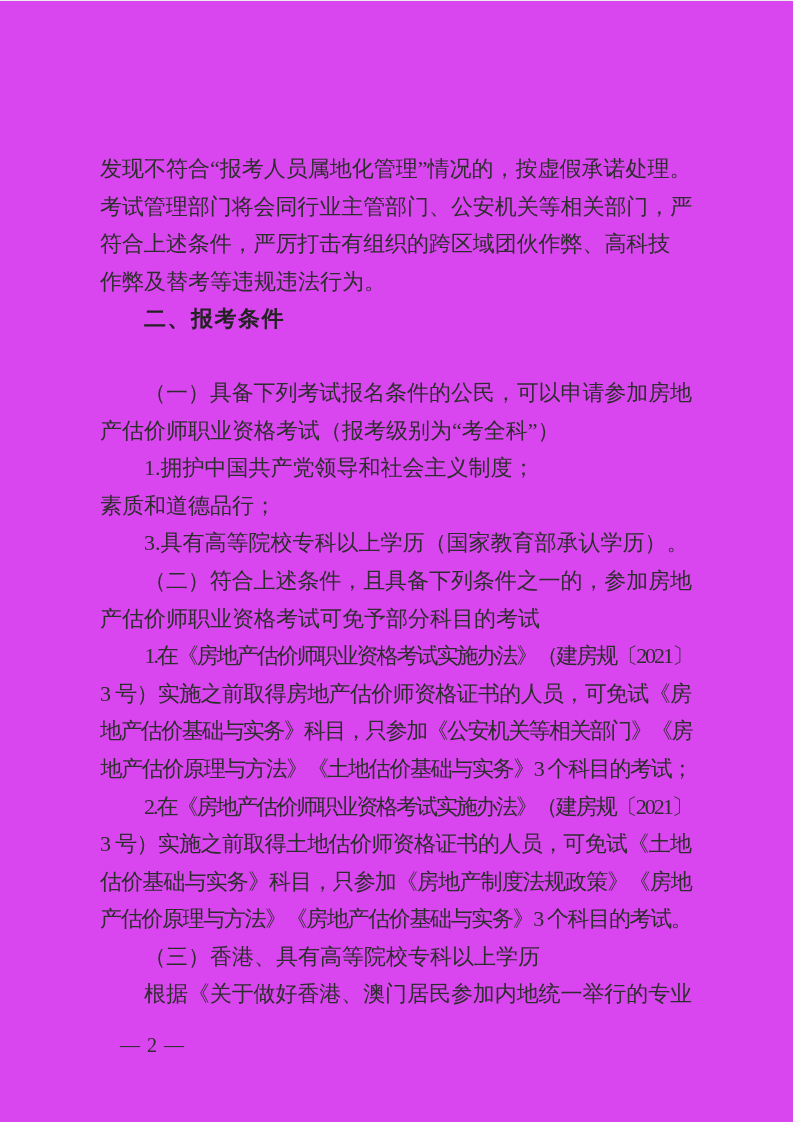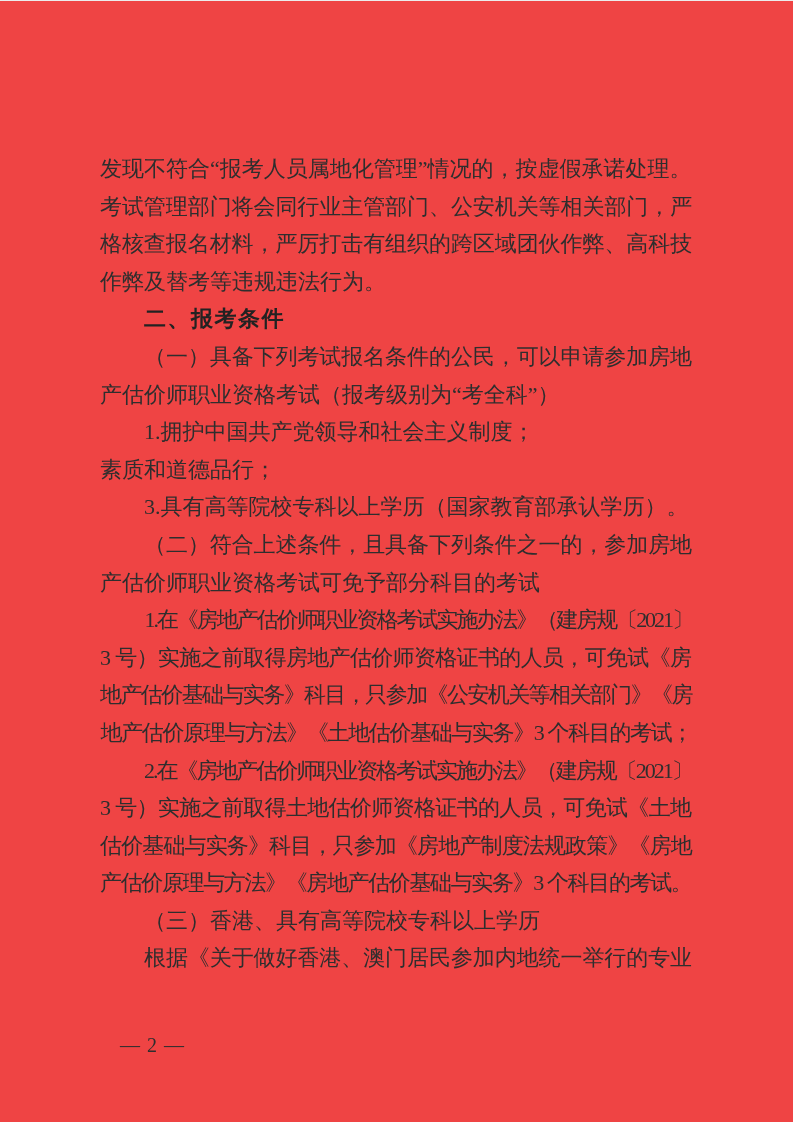--- a/index.html
+++ b/index.html
@@ -7,21 +7,21 @@
     width: 793px;
     height: 1122px;
     position: relative;
     background: #ffffff;
     overflow: hidden;
     font-family: "Liberation Serif", "DejaVu Serif", serif;
   }
   .page {
     position: absolute;
     inset: 0;
-    background: #ef4444;
+    background: #d946ef;
     border-top: 1px solid #ececec;
   }
   .content {
     position: absolute;
     left: 100px;
     top: 149px;
     width: 592px;
   }
   .line {
     font-size: 22px;
@@ -48,24 +48,24 @@
     font-family: "Liberation Serif", "DejaVu Serif", serif;
   }
 </style>
 </head>
 <body>
 
 <div class="page">
   <div class="content" id="document-body">
       <div class="line" style="letter-spacing: 0px;">发现不符合“报考人员属地化管理”情况的，按虚假承诺处理。</div>
       <div class="line" style="letter-spacing: -0.07px;">考试管理部门将会同行业主管部门、公安机关等相关部门，严</div>
-      <div class="line" style="letter-spacing: -0.07px;">格核查报名材料，严厉打击有组织的跨区域团伙作弊、高科技</div>
+      <div class="line" style="letter-spacing: -0.07px;">符合上述条件，严厉打击有组织的跨区域团伙作弊、高科技</div>
       <div class="line">作弊及替考等违规违法行为。</div>
       <div class="line indent heading">二、报考条件</div>
-      <div class="line indent" style="letter-spacing: -0.08px;">（一）具备下列考试报名条件的公民，可以申请参加房地</div>
+      <div class="line indent" style="letter-spacing: -0.08px; margin-top: 36px;">（一）具备下列考试报名条件的公民，可以申请参加房地</div>
       <div class="line">产估价师职业资格考试（报考级别为“考全科”）</div>
       <div class="line indent">1.拥护中国共产党领导和社会主义制度；</div>
       <div class="line">素质和道德品行；</div>
       <div class="line indent">3.具有高等院校专科以上学历（国家教育部承认学历）。</div>
       <div class="line indent" style="letter-spacing: -0.08px;">（二）符合上述条件，且具备下列条件之一的，参加房地</div>
       <div class="line">产估价师职业资格考试可免予部分科目的考试</div>
       <div class="line indent" style="letter-spacing: -2.03px; text-align: right;">1.在《房地产估价师职业资格考试实施办法》（建房规〔2021〕</div>
       <div class="line" style="letter-spacing: -0.66px;">3 号）实施之前取得房地产估价师资格证书的人员，可免试《房</div>
       <div class="line" style="letter-spacing: -1.59px;">地产估价基础与实务》科目，只参加《公安机关等相关部门》《房</div>
       <div class="line" style="letter-spacing: -1.37px; text-align: right;">地产估价原理与方法》《土地估价基础与实务》3 个科目的考试；</div>

